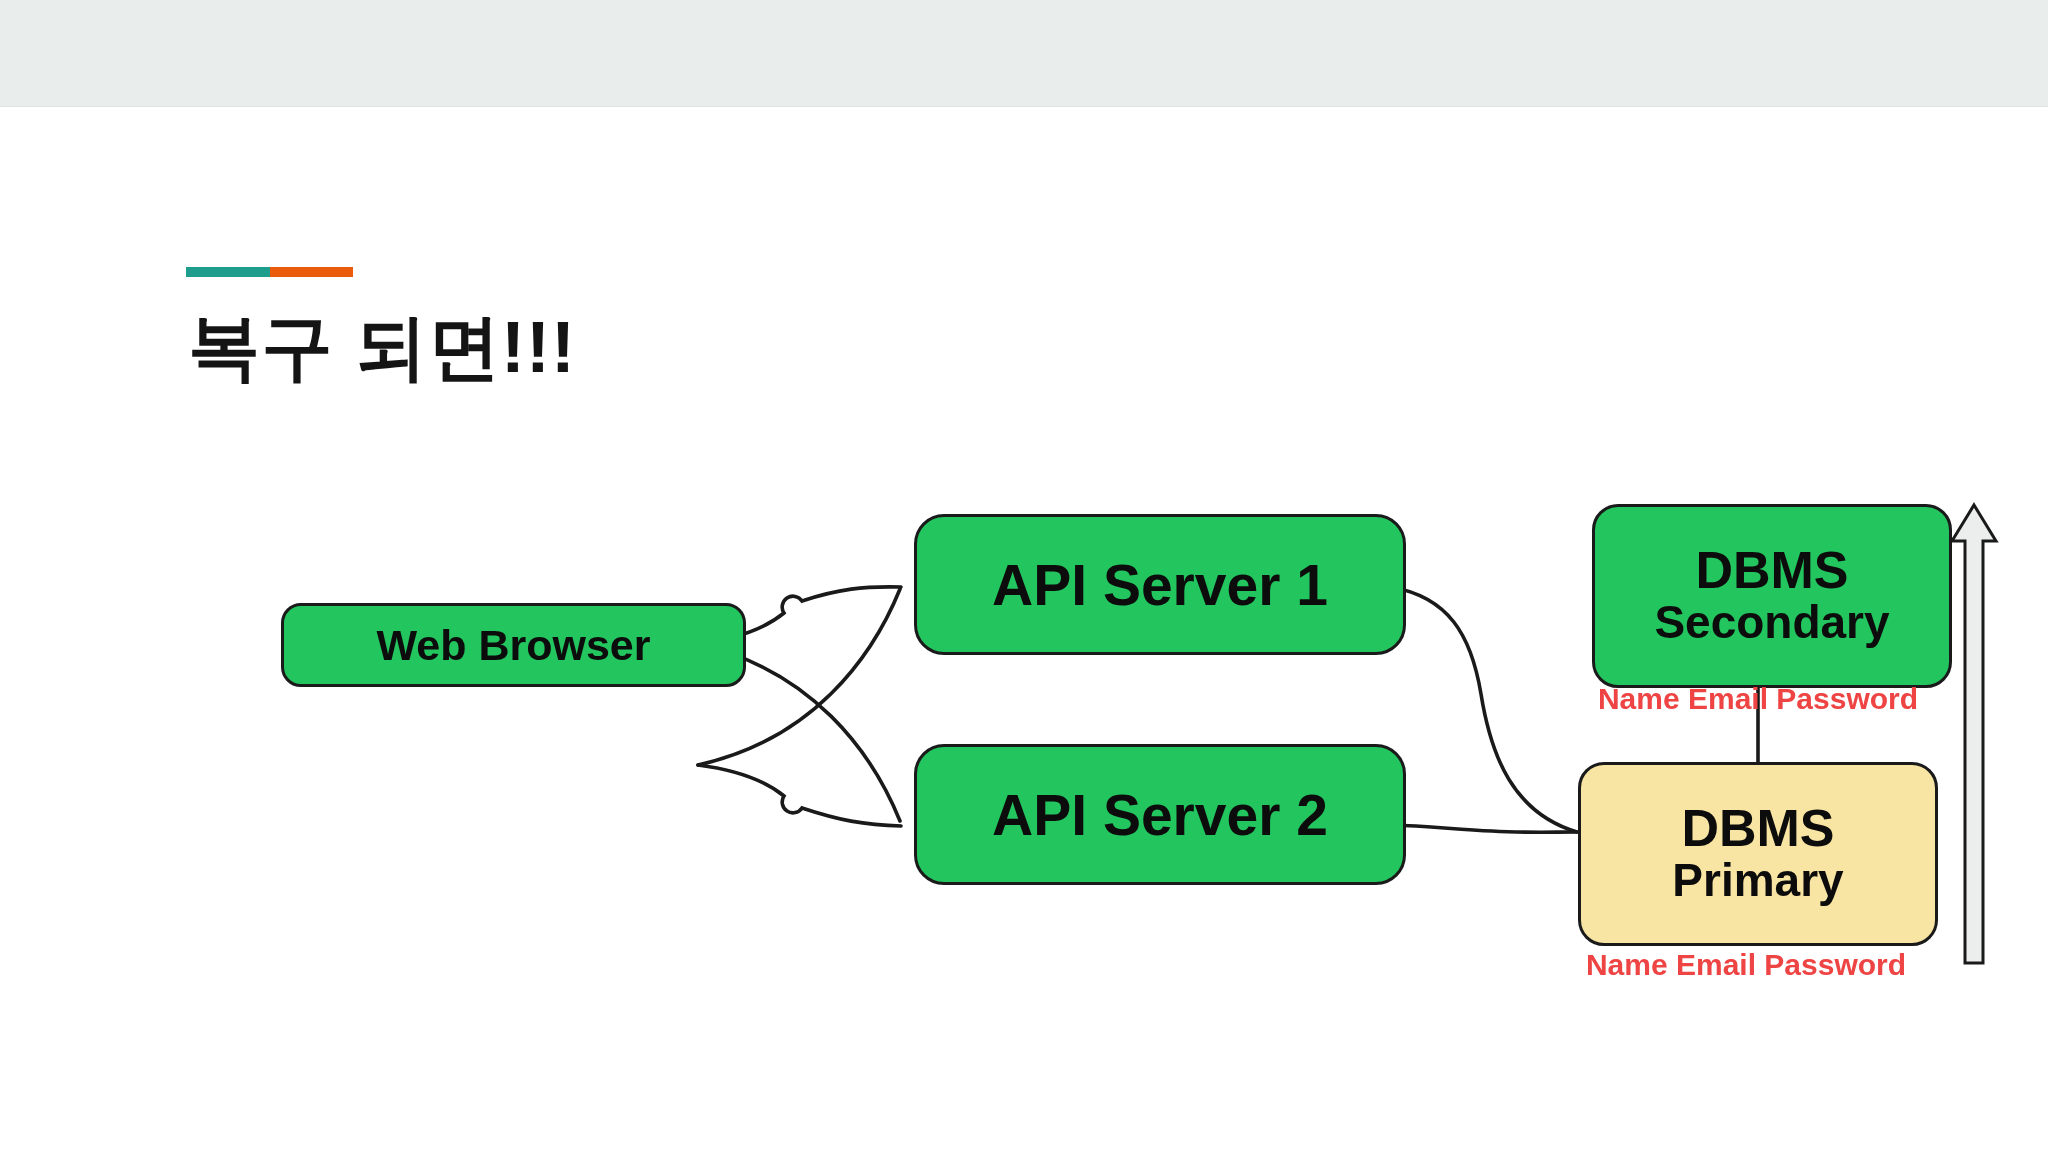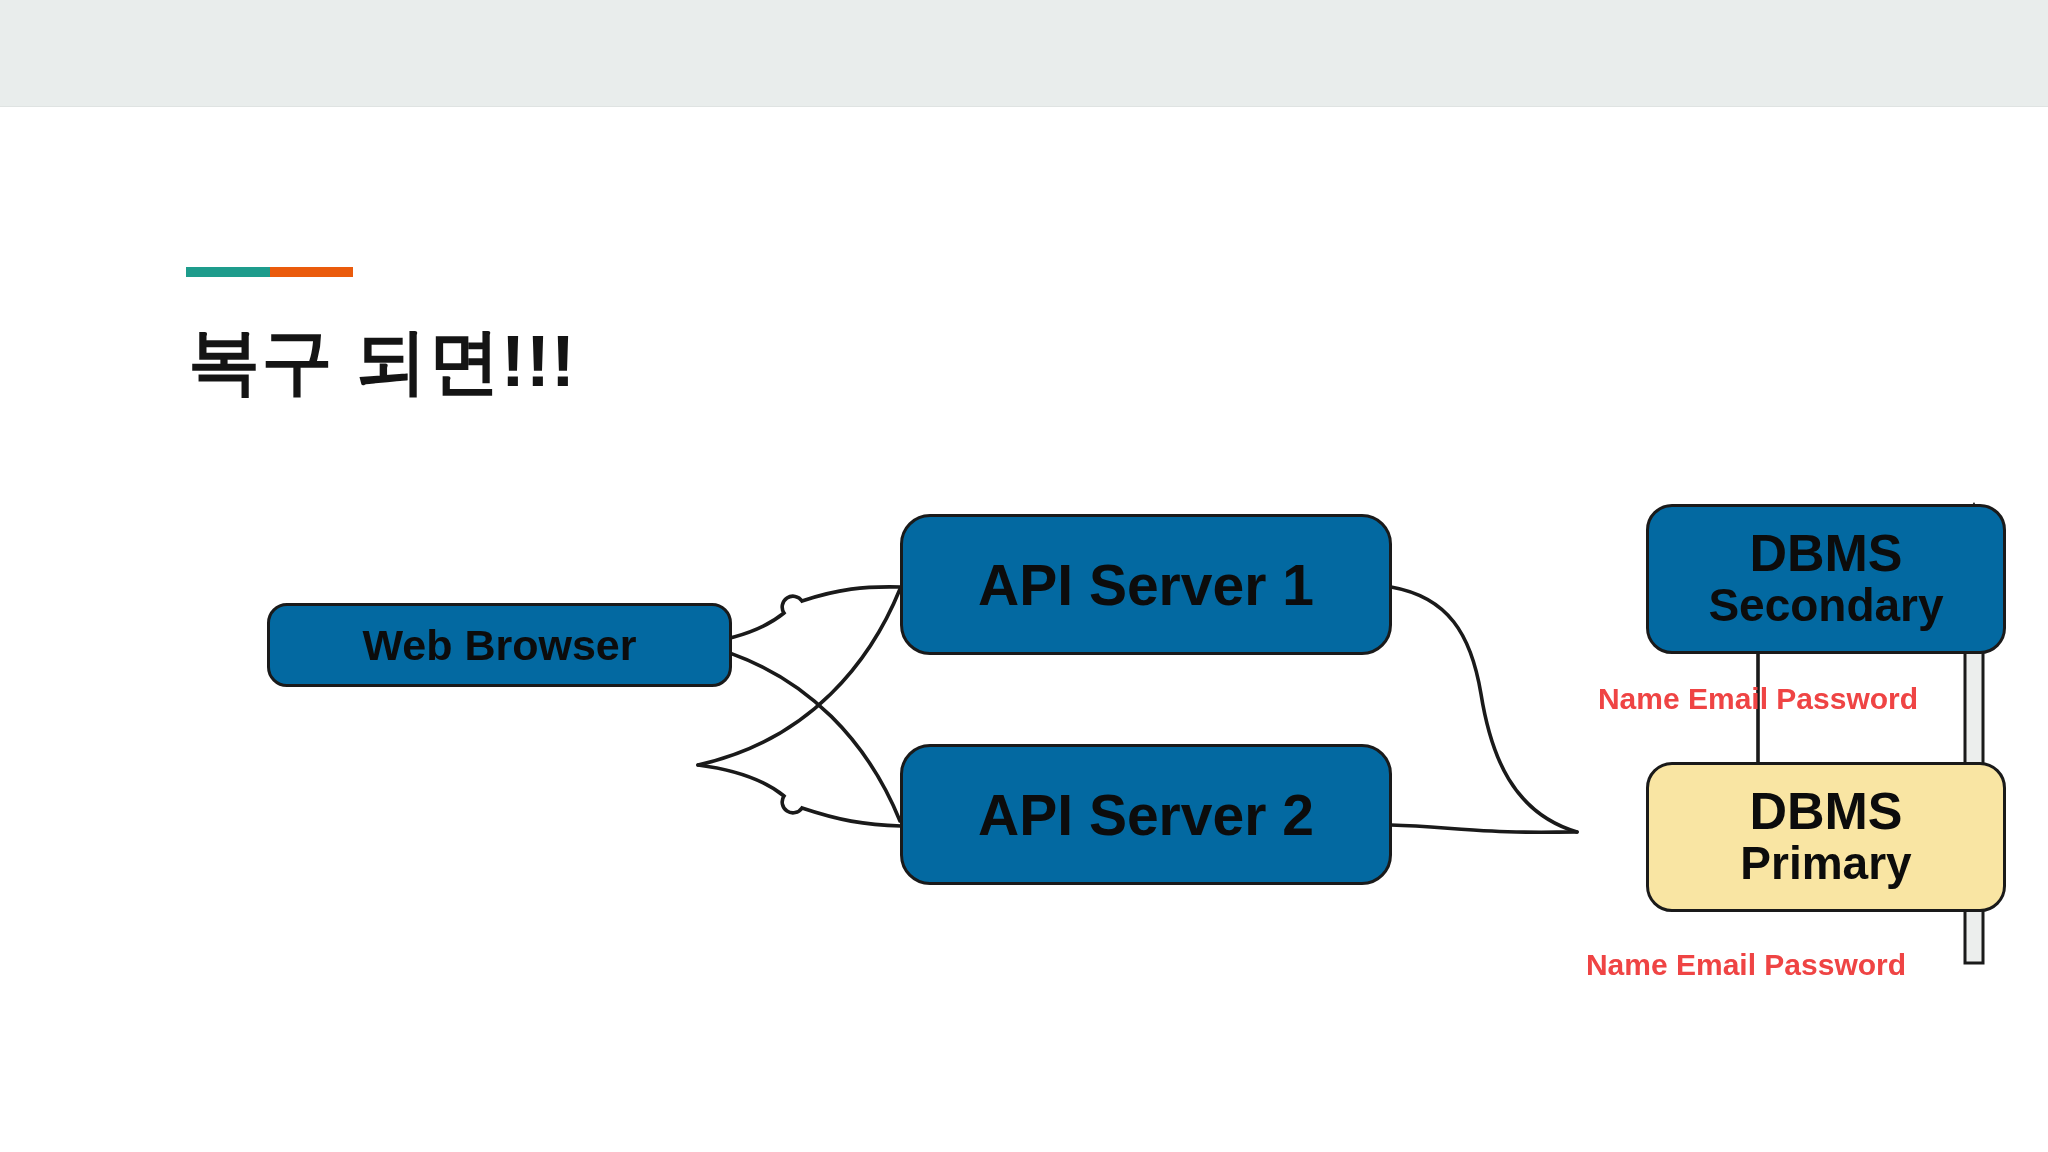--- a/index.html
+++ b/index.html
@@ -25,21 +25,21 @@
   .accent-bar {
     position: absolute;
     left: 186px; top: 267px;
     width: 167px; height: 10px;
     display: flex;
   }
   .accent-teal  { width: 84px; height: 10px; background: #1e9c8c; }
   .accent-orange{ width: 83px; height: 10px; background: #ea5b0c; }
   .slide-title {
     position: absolute;
-    left: 188px; top: 314px;
+    left: 188px; top: 300px;
     margin: 0;
     font-size: 72px;
     font-weight: 800;
     letter-spacing: 1px;
     color: #141414;
     white-space: nowrap;
   }
   svg.connector-layer {
     position: absolute;
     left: 0; top: 0;
@@ -51,38 +51,38 @@
     box-sizing: border-box;
     border: 3.5px solid #1a1a1a;
     display: flex;
     flex-direction: column;
     align-items: center;
     justify-content: center;
     text-align: center;
     color: #0c0c0c;
     font-weight: bold;
   }
-  .node.blue   { background: #0369a1; }
+  .node.blue   { background: #22c55e; margin-left: 14px; }
   .node.yellow { background: #f9e5a3; }
   .node-web-browser, .node-mobile-apps {
     left: 267px; width: 465px; height: 84px;
     border-radius: 20px;
     font-size: 43px;
   }
   .node-web-browser { top: 603px; }
   .node-mobile-apps { top: 722px; }
   .node-api-1, .node-api-2 {
     left: 900px; width: 492px; height: 141px;
     border-radius: 30px;
     font-size: 57px;
   }
   .node-api-1 { top: 514px; }
   .node-api-2 { top: 744px; }
   .node-dbms-secondary, .node-dbms-primary {
-    left: 1646px; width: 360px; height: 150px;
+    left: 1578px; width: 360px; height: 184px;
     border-radius: 26px;
   }
   .node-dbms-secondary { top: 504px; }
   .node-dbms-primary   { top: 762px; }
   .dbms-main {
     font-size: 52px;
     line-height: 1.02;
     font-weight: 800;
   }
   .dbms-sub {

